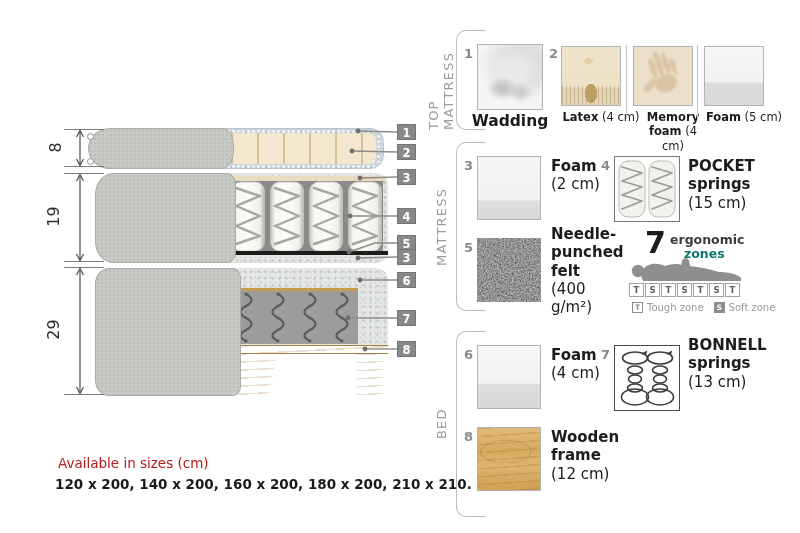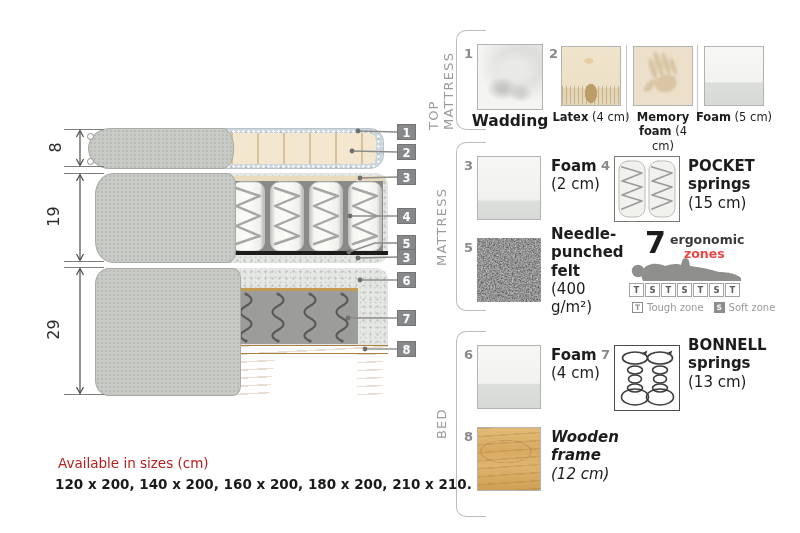--- a/index.html
+++ b/index.html
@@ -26,21 +26,21 @@
         background-blend-mode:normal;}
   .woodgrain{background-image:repeating-linear-gradient(177deg,rgba(150,105,45,.22) 0 1.5px,transparent 1.5px 8px);}
 
   
   .bracket{border:1.5px solid #bcbcbc;border-right:none;border-radius:10px 0 0 10px;width:30px;box-sizing:border-box;}
   .sec-label{color:#9b9b9b;font-size:13px;letter-spacing:1.2px;writing-mode:vertical-rl;transform:rotate(180deg);
              display:flex;align-items:center;justify-content:center;}
   .item-num{color:#8a8a8a;font-weight:bold;font-size:13px;}
   .thumb{box-sizing:border-box;border:1px solid #b3b3b1;}
   .big-label{font-weight:bold;font-size:15.5px;text-align:center;}
-  .small-label{font-size:11.5px;text-align:center;line-height:1.25;}
+  .small-label{font-size:11.5px;text-align:center;line-height:1.25;margin-left:10px;}
   .item-label{font-size:15px;line-height:1.22;}
   .item-label b{font-size:15px;}
   .divider{width:1px;background:#c4c4c2;}
   .foam-thumb{background:linear-gradient(180deg,#f7f8f6 0%,#f2f3f1 58%,#f2f3f1 60%,#dcdedb 62%,#d7d9d6 100%);}
   .foam-thumb2{background:linear-gradient(180deg,#f6f7f5 0%,#f1f2f0 68%,#dcdedb 72%,#d8dad7 100%);}
   .latex-thumb{background:
       radial-gradient(10px 16px at 50% 80%,#bb9d67 58%,rgba(0,0,0,0) 62%),
       radial-gradient(8px 5px at 46% 24%,#e6cfa2 55%,rgba(0,0,0,0) 60%),
       repeating-linear-gradient(90deg,rgba(158,138,98,.45) 0 1px,rgba(0,0,0,0) 1px 4px),
       linear-gradient(180deg,#efe4cc 0%,#ece0c6 70%,#e2d2b0 72%,#e7d8ba 100%);
@@ -286,21 +286,21 @@
     <rect width="64" height="64" filter="url(#felt)" opacity="0.9"></rect>
   </svg>
   <div class="abs item-label" style="left:551px;top:225px;width:78px;">
     <b>Needle-punched felt</b><br>
     <span>(400 g/m²)</span>
   </div>
 
   <div class="abs" style="left:612px;top:228px;width:165px;height:90px;">
     <span class="abs" style="left:33px;top:0;font-size:30px;font-weight:bold;line-height:30px;color:#1c1c1c;">7</span>
     <span class="abs" style="left:58px;top:4px;font-size:12.5px;font-weight:600;color:#3a3a3a;">ergonomic</span>
-    <span class="abs" style="left:72px;top:18px;font-size:12.5px;font-weight:600;color:#ef4444;">zones</span>
+    <span class="abs" style="left:72px;top:18px;font-size:12.5px;font-weight:600;color:#0f766e;">zones</span>
     <svg class="abs" style="left:15px;top:28px;" width="118" height="28" viewBox="0 0 118 28">
       <g fill="#8f8f8d">
         <circle cx="11" cy="15" r="6.2"></circle>
         <path d="M16 13 C22 6 32 7 38 10 C44 8 50 7 54 9 L55 5 C56 1 61 1 62 5 L63 10 C72 11 83 13 92 16 C101 16 110 18 114 22 L114 25 L16 25 Q13 20 16 13 Z"></path>
       </g>
     </svg>
     <div class="abs" style="left:17px;top:55px;display:flex;">
       <div class="zone-cell">T</div>
       <div class="zone-cell">S</div>
       <div class="zone-cell">T</div>
@@ -348,21 +348,21 @@
   <div class="abs item-label" style="left:688px;top:336px;width:88px;">
     <b>BONNELL springs</b><br>
     <span>(13 cm)</span>
   </div>
 
   <div class="abs item-num" style="left:464px;top:429px;">8</div>
   <div class="abs thumb wood" style="left:477px;top:427px;width:64px;height:64px;background-image:
       radial-gradient(40px 18px at 45% 38%,rgba(0,0,0,0) 60%,rgba(150,105,45,.35) 62%,rgba(0,0,0,0) 66%),
       repeating-linear-gradient(176deg,rgba(150,105,45,.22) 0 1.5px,rgba(0,0,0,0) 1.5px 8px),
       linear-gradient(180deg,#e3bb77 0%,#d7aa60 35%,#deb46e 60%,#cfa053 100%);"></div>
-  <div class="abs item-label" style="left:551px;top:428px;width:120px;font-style:italic;">
+  <div class="abs item-label" style="left:551px;top:428px;width:120px;">
     <b>Wooden frame</b><br>
     <span>(12 cm)</span>
   </div>
 
   <div class="abs muted" style="left:58px;top:455px;font-size:13.5px;">Available in sizes (cm)</div>
   <div class="abs" style="left:55px;top:476px;font-size:13.5px;font-weight:bold;color:#1a1a1a;">120 x 200, 140 x 200, 160 x 200, 180 x 200, 210 x 210.</div>
 
 </div>
 
 </body></html>

